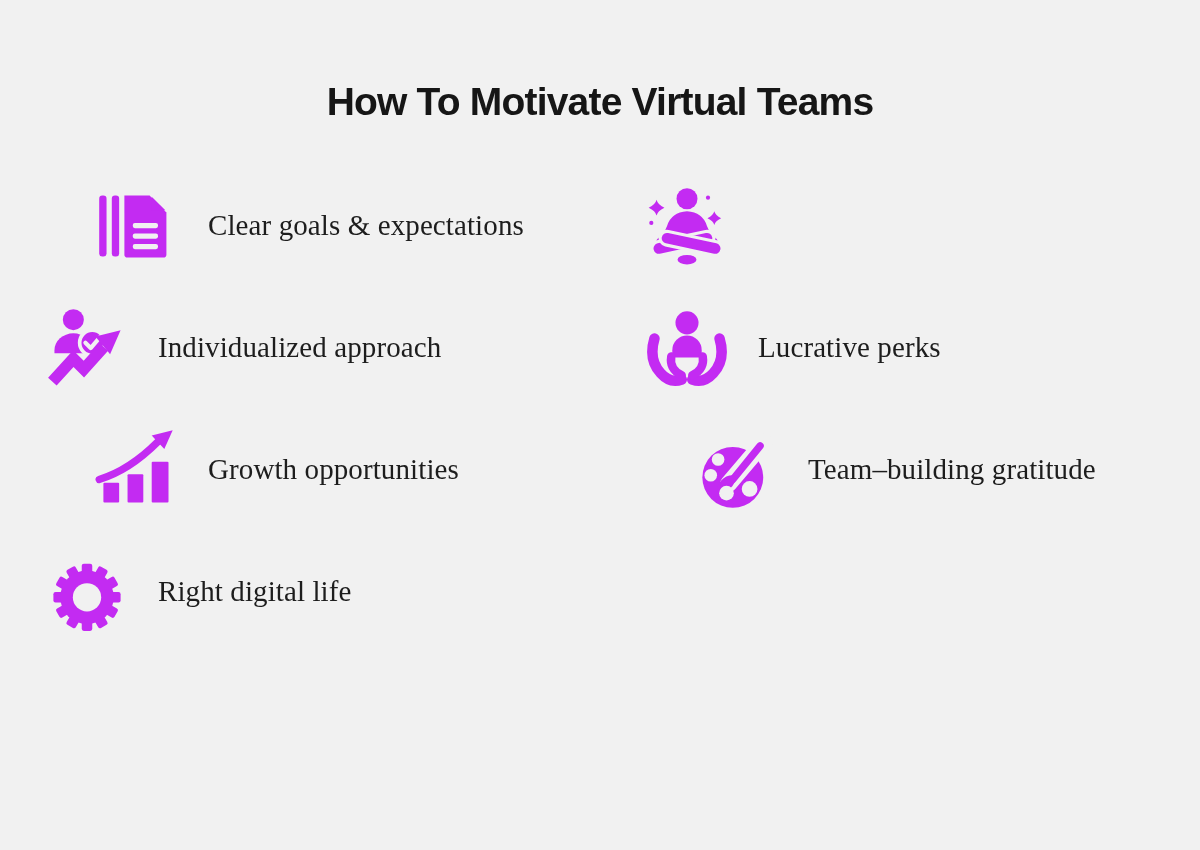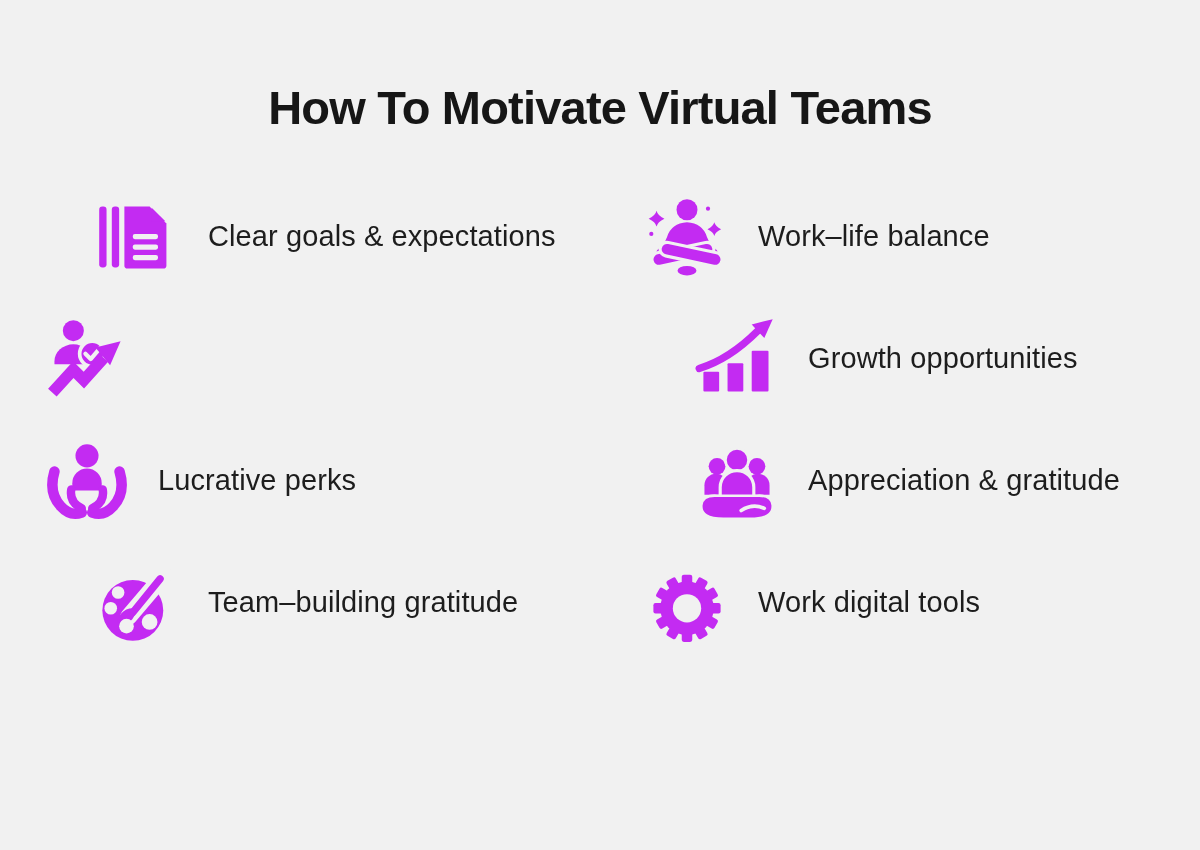--- a/index.html
+++ b/index.html
@@ -6,34 +6,35 @@
   * { margin:0; padding:0; box-sizing:border-box; }
   html,body { width:1200px; height:850px; }
   body {
     background:var(--bg);
     font-family:"Liberation Sans", sans-serif;
     overflow:hidden;
   }
   .title {
     text-align:center;
     margin-top:80px;
-    font-size:47px;
+    font-size:39px;
     font-weight:700;
     letter-spacing:-0.8px;
     color:var(--ink);
   }
   .grid {
     display:grid;
     grid-template-columns:600px 600px;
     margin-top:40px;
   }
   .row {
     height:122px;
     display:flex;
     align-items:center;
+    font-family:Liberation Serif, serif;
   }
   .row.left  { padding-left:95px; }
   .row.right { padding-left:45px; }
   .icon {
     width:84px; height:96px;
     flex:0 0 84px;
     display:flex; align-items:center; justify-content:center;
     color:var(--accent);
     margin-right:29px;
   }
@@ -77,48 +78,35 @@
         <g stroke="var(--bg)" stroke-width="3">
           <rect x="6" y="51" width="60" height="13" rx="6.5" transform="rotate(-12 36 57)"></rect>
           <rect x="14" y="51" width="60" height="13" rx="6.5" transform="rotate(12 44 57)"></rect>
         </g>
         <path d="M11 16 q1 4.5 7.5 7.5 q-6.5 3 -7.5 7.5 q-1 -4.5 -7.5 -7.5 q6.5 -3 7.5 -7.5 Z"></path>
         <path d="M66 27 q1 4 6.5 6.5 q-5.5 2.5 -6.5 6.5 q-1 -4 -6.5 -6.5 q5.5 -2.5 6.5 -6.5 Z"></path>
         <circle cx="6" cy="38" r="2"></circle>
         <circle cx="60" cy="14" r="2"></circle>
       </svg>
     </span>
-    <span class="label">Work–life balance</span>
   </div>
 
 
   <div class="row right">
     <span class="icon">
       <svg viewBox="0 0 80 80" fill="currentColor">
         <circle cx="27" cy="14" r="10"></circle>
         <path d="M9 46 v-3 a18 16 0 0 1 36 0 v3 Z"></path>
         <circle cx="45" cy="36" r="12" stroke="var(--bg)" stroke-width="3.5"></circle>
         <path d="M38.5 36 L43.5 41 L52 31" fill="none" stroke="var(--bg)" stroke-width="4" stroke-linecap="round" stroke-linejoin="round"></path>
         <path d="M7 73 L27 51 L37 61 L56 40" fill="none" stroke="currentColor" stroke-width="11"></path>
         <polygon points="72,24 48,30 62,47"></polygon>
       </svg>
     </span>
-  </div>
-
-  <div class="row left">
-    <span class="icon">
-      <svg viewBox="0 0 80 80" fill="currentColor">
-        <rect x="8" y="53" width="15" height="19" rx="1"></rect>
-        <rect x="31" y="45" width="15" height="27" rx="1"></rect>
-        <rect x="54" y="33" width="16" height="39" rx="1"></rect>
-        <path d="M4 50 C 24 44 44 30 60 14" fill="none" stroke="currentColor" stroke-width="7" stroke-linecap="round"></path>
-        <polygon points="74,3 54,8 66,21"></polygon>
-      </svg>
-    </span>
-    <span class="label">Growth opportunities</span>
+    <span class="label">Individualized approach</span>
   </div>
 
   <div class="row right">
     <span class="icon">
       <svg viewBox="0 0 80 80" fill="currentColor">
         <circle cx="40" cy="17" r="11"></circle>
         <path d="M26 50 v-7 a14 14 0 0 1 28 0 v7 Z"></path>
         <g fill="none" stroke="currentColor" stroke-linecap="round">
           <path d="M9 32 q-6 20 6 33 q9 10 20 6" stroke-width="10"></path>
           <path d="M25 49 q-2 12 10 18" stroke-width="8"></path>
@@ -126,32 +114,30 @@
           <path d="M55 49 q2 12 -10 18" stroke-width="8"></path>
         </g>
       </svg>
     </span>
     <span class="label">Lucrative perks</span>
   </div>
 
   <div class="row left">
     <span class="icon">
       <svg viewBox="0 0 80 80" fill="currentColor">
-        <circle cx="21" cy="27" r="8"></circle>
-        <circle cx="59" cy="27" r="8"></circle>
-        <path d="M9 54 v-9 a11 11 0 0 1 22 0 v9 Z"></path>
-        <path d="M49 54 v-9 a11 11 0 0 1 22 0 v9 Z"></path>
-        <circle cx="40" cy="21" r="11" stroke="var(--bg)" stroke-width="2.5"></circle>
-        <path d="M24 57 v-10 a16 16 0 0 1 32 0 v10 Z" stroke="var(--bg)" stroke-width="3"></path>
-        <path d="M6 64 q1 -10 15 -9 h38 q14 -1 15 9 q1 13 -21 13 H27 Q5 77 6 64 Z" stroke="var(--bg)" stroke-width="2.5"></path>
-        <path d="M44 69 q11 -7 22 -2" fill="none" stroke="var(--bg)" stroke-width="3.5" stroke-linecap="round"></path>
+        <rect x="8" y="53" width="15" height="19" rx="1"></rect>
+        <rect x="31" y="45" width="15" height="27" rx="1"></rect>
+        <rect x="54" y="33" width="16" height="39" rx="1"></rect>
+        <path d="M4 50 C 24 44 44 30 60 14" fill="none" stroke="currentColor" stroke-width="7" stroke-linecap="round"></path>
+        <polygon points="74,3 54,8 66,21"></polygon>
       </svg>
     </span>
-    <span class="label">Appreciation &amp; gratitude</span>
+    <span class="label">Growth opportunities</span>
   </div>
+
 
 
   <div class="row left">
     <span class="icon">
       <svg viewBox="0 0 80 80" fill="currentColor">
         <circle cx="36" cy="48" r="29"></circle>
         <path d="M32 54 L66 14" fill="none" stroke="var(--bg)" stroke-width="16" stroke-linecap="round"></path>
         <path d="M36 50 L62 18" fill="none" stroke="currentColor" stroke-width="7" stroke-linecap="round"></path>
         <path d="M36 46 C 27 46 21 53 21 63 C 31 63 38 56 39 48 Z"></path>
         <circle cx="22" cy="31" r="6" fill="var(--bg)"></circle>
@@ -171,16 +157,16 @@
           <rect x="35" y="14" width="10" height="64" rx="2" transform="rotate(30 40 46)"></rect>
           <rect x="35" y="14" width="10" height="64" rx="2" transform="rotate(60 40 46)"></rect>
           <rect x="35" y="14" width="10" height="64" rx="2" transform="rotate(90 40 46)"></rect>
           <rect x="35" y="14" width="10" height="64" rx="2" transform="rotate(120 40 46)"></rect>
           <rect x="35" y="14" width="10" height="64" rx="2" transform="rotate(150 40 46)"></rect>
         </g>
         <circle cx="40" cy="46" r="25.5"></circle>
         <circle cx="40" cy="46" r="13.5" fill="var(--bg)"></circle>
       </svg>
     </span>
-    <span class="label">Work digital tools</span>
+    <span class="label">Right digital life</span>
   </div>
 
 </div>
 
 </body></html>

